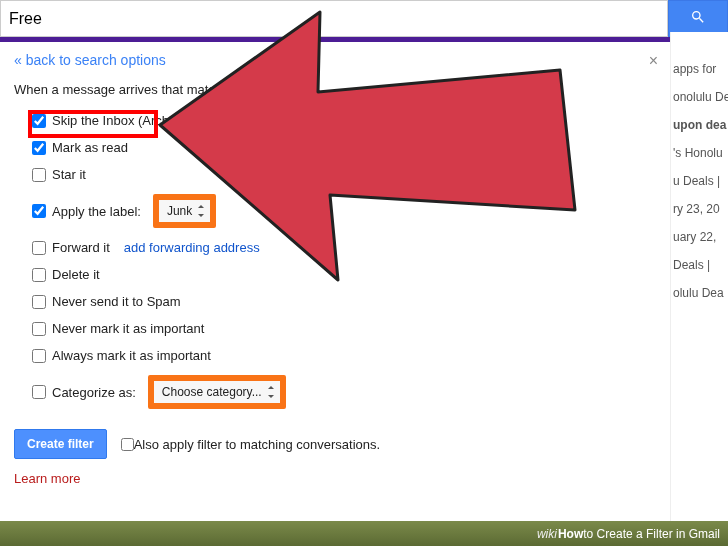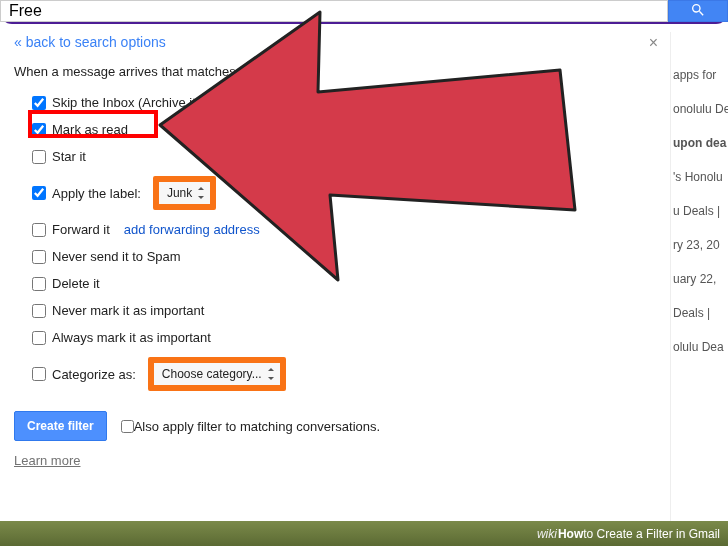--- a/index.html
+++ b/index.html
@@ -9,23 +9,22 @@
     color: #222;
     width: 728px;
     height: 546px;
     overflow: hidden;
     position: relative;
     background: #fff;
   }
   .search-bar {
     display: flex;
     align-items: stretch;
-    height: 24px;
-    border-bottom: 2px solid #4c1d95;
-    border-radius: 15px;
+    height: 42px;
+    border-bottom: 5px solid #4c1d95;
   }
   .search-input {
     flex: 1;
     border: 1px solid #ccc;
     padding: 4px 8px;
     font-size: 16px;
     font-family: Arial, sans-serif;
     outline: none;
   }
   .search-btn {
@@ -75,35 +74,35 @@
     position:absolute; right:6px; bottom:5px;
     width:0;height:0;border-left:3px solid transparent;border-right:3px solid transparent;border-top:3px solid #555;
   }
   .link-text { color:#1155cc; cursor:pointer; margin-left:8px;}
   .create-row { display:flex; align-items:center; gap:14px; padding:14px 0 6px 0;}
   .create-btn {
     background:#4d90fe; color:#fff; border:1px solid #3079ed;
     padding:7px 12px; font-size:12px; font-weight:bold; border-radius:2px;
     cursor:pointer;
   }
-  .learn-more { color:#737373; text-decoration:underline; cursor:pointer; display:inline-block; margin-top:6px;}
+  .learn-more { color:#b91c1c; cursor:pointer; display:inline-block; margin-top:6px;}
   .highlight-box{
     position:absolute;
     border:4px solid #ff0000;
     top:110px; left:28px; width:130px; height:28px;
     pointer-events:none;
   }
   .arrow-layer{ position:absolute; top:0; left:0; width:728px; height:546px; pointer-events:none;}
   .right-strip{
     position:absolute; right:0; top:32px; width:58px; height:calc(546px - 32px - 22px);
     background:#fff; border-left:1px solid #eee;
     display:flex; flex-direction:column; gap:14px; padding-top:30px;
     font-size:12px; color:#555; overflow:hidden;
   }
-  .right-strip div{ white-space:nowrap; padding-left:2px;margin-top:6px;}
+  .right-strip div{ white-space:nowrap; padding-left:2px;}
   .footer-bar{
     position:absolute; bottom:0; left:0; right:0; height:25px;
     background:linear-gradient(#7b8a4a,#5b6a33);
     color:#fff; display:flex; align-items:center; justify-content:flex-end;
     padding-right:8px; font-size:12px;
   }
   .footer-bar .w{font-style:italic; color:#eee; margin-right:1px;}
   .footer-bar .bold{font-weight:bold;}
 </style>
 </head>
@@ -147,26 +146,26 @@
   </div>
 
   <div class="option-row">
     <input type="checkbox" style="">
     <span>Forward it</span>
     <span class="link-text">add forwarding address</span>
   </div>
 
   <div class="option-row">
     <input type="checkbox" style="">
+    <span>Delete it</span>
+  </div>
+
+  <div class="option-row">
+    <input type="checkbox" style="">
     <span>Never send it to Spam</span>
-  </div>
-
-  <div class="option-row">
-    <input type="checkbox" style="">
-    <span>Delete it</span>
   </div>
 
   <div class="option-row">
     <input type="checkbox" style="">
     <span>Never mark it as important</span>
   </div>
 
   <div class="option-row">
     <input type="checkbox" style="">
     <span>Always mark it as important</span>

